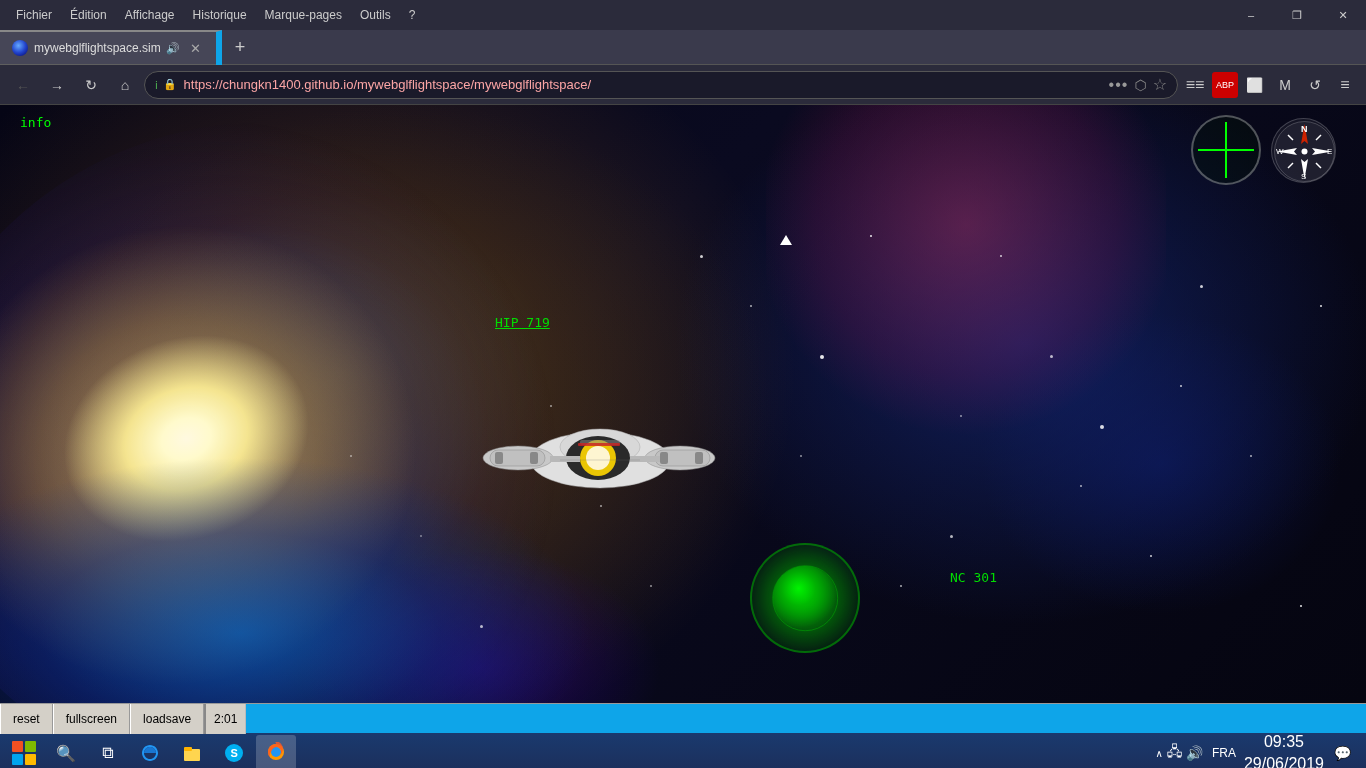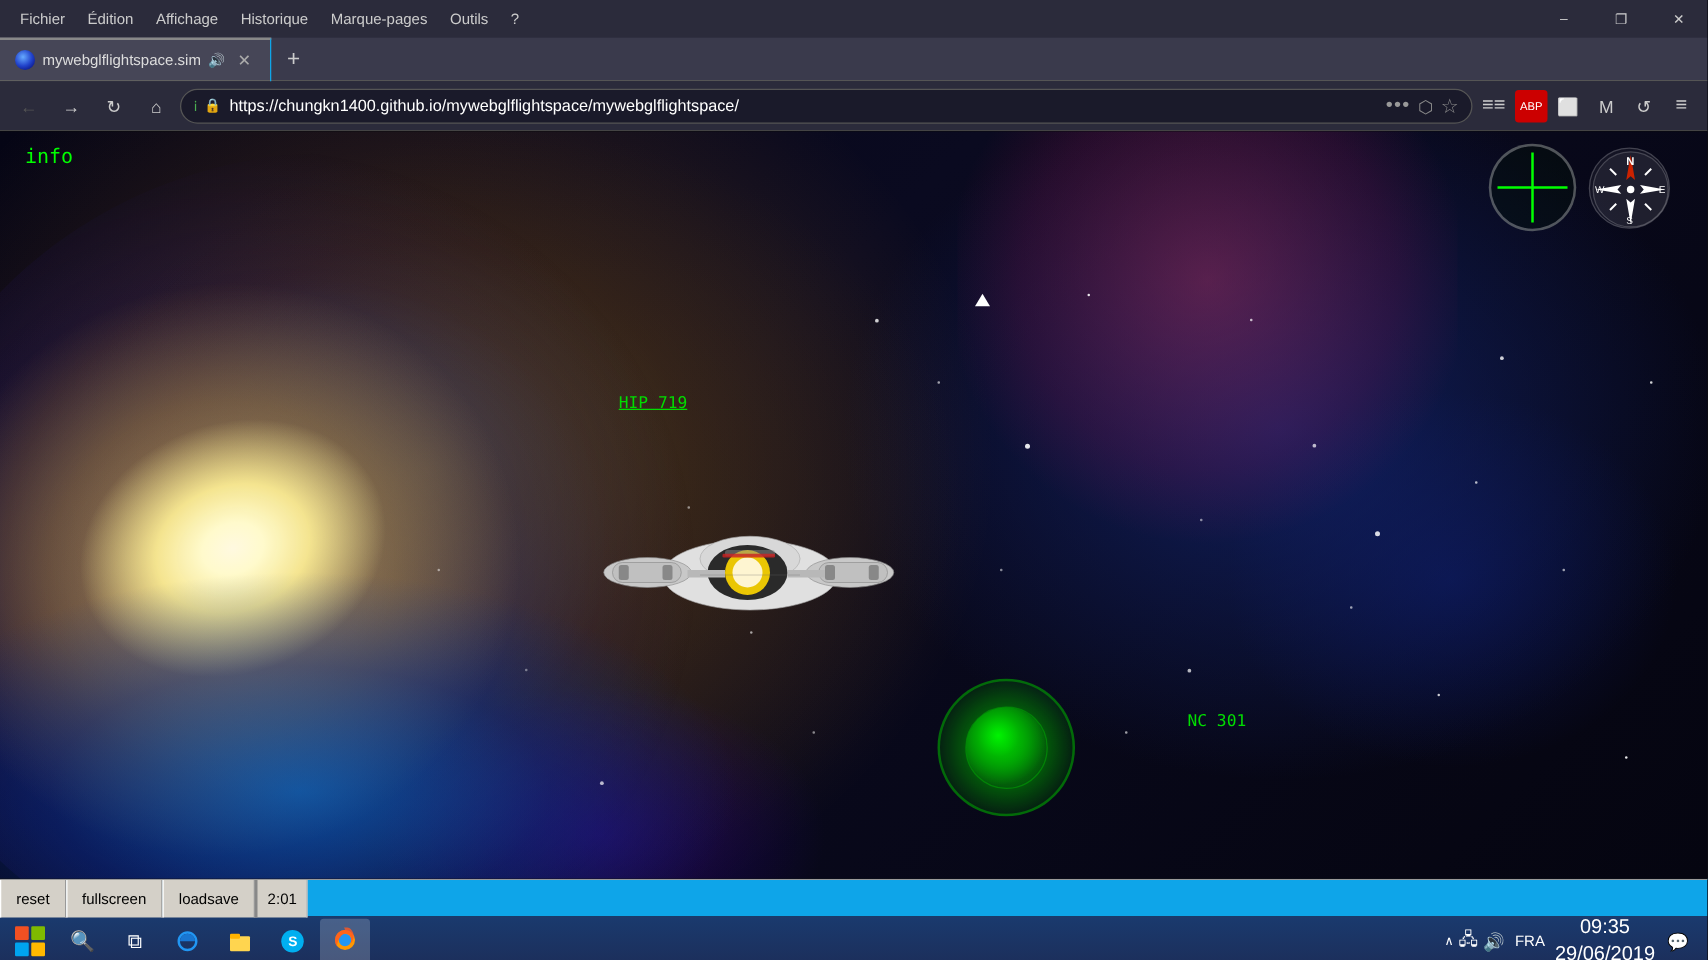--- a/index.html
+++ b/index.html
@@ -47,21 +47,21 @@
       height: 35px;
       background: #3a3a4c;
       display: flex;
       align-items: center;
       padding: 0 0 0 0;
       border-bottom: 1px solid #555;
     }
     .tab {
       height: 35px;
       background: #2b2b3b;
-      border-right: 1px solid #0ea5e9;
+      border-right: 6px solid #0ea5e9;
       display: flex;
       align-items: center;
       padding: 0 12px;
       font-size: 12px;
       color: #ddd;
       cursor: pointer;
       min-width: 200px;
       gap: 6px;
       position: relative;
     }
@@ -133,21 +133,21 @@
       border: 1px solid #555;
       border-radius: 14px;
       display: flex;
       align-items: center;
       padding: 0 10px;
       gap: 6px;
       color: #ddd;
       font-size: 13px;
     }
     .url-bar .lock-icon { color: #4caf50; font-size: 11px; }
-    .url-bar .url-text { flex: 1; color: #ffffff; font-size: 13px; }
+    .url-bar .url-text { flex: 1; color: #fca5a5; font-size: 13px; }
     .url-bar .url-dots { color: #999; font-size: 16px; letter-spacing: 1px; }
     .nav-extras {
       display: flex;
       gap: 4px;
     }
     .nav-extras .nav-icon {
       width: 26px;
       height: 26px;
       display: flex;
       align-items: center;
@@ -226,21 +226,21 @@
       border-radius: 50%;
       background: white;
     }
 
     
     #info-label {
       position: absolute;
       top: 10px;
       left: 20px;
       color: #00ff00;
-      font-size: 16px;
+      font-size: 13px;
       font-family: monospace;
     }
 
     
     .star-label {
       position: absolute;
       color: #00dd00;
       font-size: 13px;
       font-family: monospace;
     }

